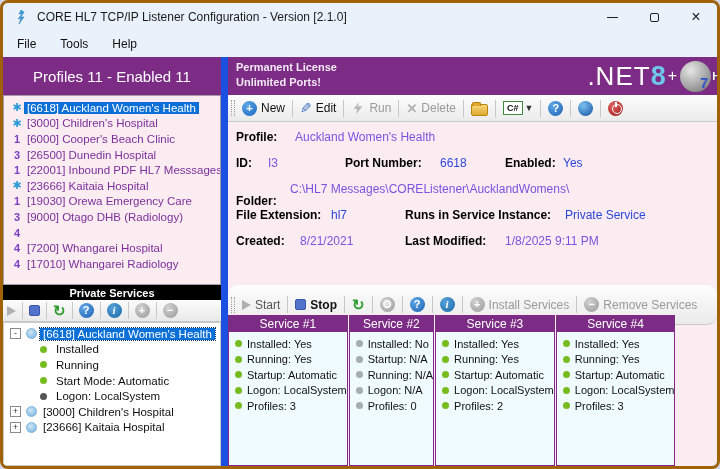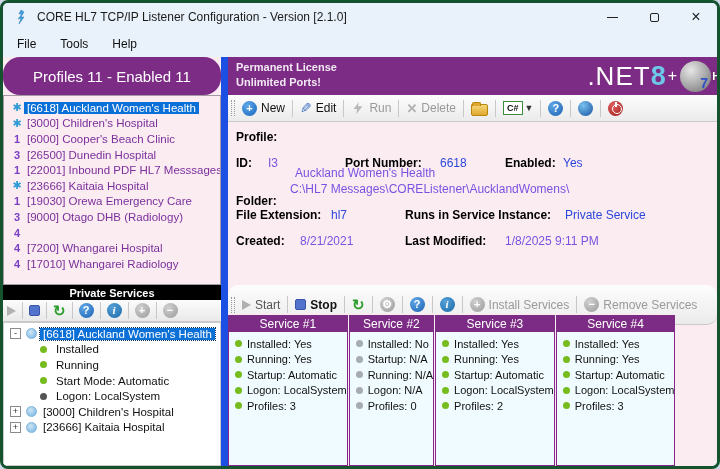--- a/index.html
+++ b/index.html
@@ -1,36 +1,36 @@
 <!DOCTYPE html>
 <html><head>
 <meta charset="utf-8">
 <style>
   * { margin:0; padding:0; box-sizing:border-box; }
   html,body { width:720px; height:469px; background:#cfd8e8; font-family:"Liberation Sans", sans-serif; }
   #window {
     position:relative; width:720px; height:469px;
-    border:3px solid #14532d; border-radius:8px; overflow:hidden;
+    border:3px solid #a16207; border-radius:8px; overflow:hidden;
     background:#7dd3fc;
   }
   
   .titlebar { position:absolute; left:0; top:0; width:714px; height:28px; background:#e9f1fa; display:flex; align-items:center; }
   .app-icon { width:16px; height:16px; margin-left:10px; display:inline-block; }
   .title-text { font-size:12px; color:#1a1a1a; margin-left:8px; }
   .win-controls { position:absolute; right:0; top:0; height:28px; display:flex; }
   .win-btn { width:42px; height:28px; display:flex; align-items:center; justify-content:center; cursor:default; }
   .glyph-min { width:11px; height:0; border-top:1px solid #222; display:block; }
   .glyph-max { width:9px; height:9px; border:1px solid #222; border-radius:2px; display:block; }
   .glyph-close { font-size:16px; color:#222; line-height:1; }
   
   .menubar { position:absolute; left:0; top:28px; width:714px; height:26px; display:flex; align-items:center; background:#e9f1fa; }
   .menu-item { font-size:12px; color:#111; padding:4px 10px; margin-left:4px; }
   
   .left-panel { position:absolute; left:0; top:54px; width:218px; height:409px; background:#fbecf2; }
-  .left-header { height:38px; background:#7c2c84; color:#fff; font-size:15px; display:flex; align-items:center; justify-content:center;border-radius:17px; }
+  .left-header { height:38px; background:#7c2c84; color:#fff; font-size:15px; display:flex; align-items:center; justify-content:center; }
   .plist { position:absolute; left:0; top:38px; width:218px; height:190px; background:#fbecf2; border:1px solid #a39aa6; overflow:hidden; padding-top:4px; }
   .plist-row { height:15.6px; display:flex; align-items:center; font-size:11.5px; }
   .marker { width:14px; margin-left:6px; text-align:center; flex:0 0 14px; }
   .marker.num { color:#7b3fc4; font-weight:bold; font-size:11px; }
   .marker.snow { color:#2e9bd6; font-size:11px; }
   .plabel { color:#7b2f9b; padding:0 3px; white-space:nowrap; }
   .plist-row.selected .plabel { background:#0a6fd6; color:#fff; }
   .black-bar { position:absolute; left:0; top:228px; width:218px; height:15px; background:#000; color:#fff; font-size:11px; font-weight:bold; display:flex; align-items:center; justify-content:center; }
   .tree-toolbar { position:absolute; left:0; top:243px; width:218px; height:22px; background:linear-gradient(#fcfcfc,#e9e9e9); border-bottom:1px solid #c9c9c9; display:flex; align-items:center; gap:4px; padding-left:4px; }
   .tree { position:absolute; left:0; top:265px; width:218px; height:144px; background:#fff; border:1px solid #c9c9c9; padding-top:3px; overflow:hidden; }
@@ -290,21 +290,21 @@
       <span class="ic-circle ic-help">?</span>
       <span class="tsep"></span>
       <span class="ic-circle ic-globe"></span>
       <span class="tsep"></span>
       <span class="ic-circle ic-power"></span>
     </div>
 
     <div class="details">
       <div class="drow" style="top:8px;">
         <span class="dlabel" style="left:8px;">Profile:</span>
-        <span class="dval-purple" style="left:67px;margin-top:36px;">Auckland Women's Health</span>
+        <span class="dval-purple" style="left:67px;">Auckland Women's Health</span>
       </div>
       <div class="drow" style="top:34px;">
         <span class="dlabel" style="left:8px;">ID:</span>
         <span class="dval-purple" style="left:40px;">I3</span>
         <span class="dlabel" style="left:117px;">Port Number:</span>
         <span class="dval-blue" style="left:212px;">6618</span>
         <span class="dlabel" style="left:277px;">Enabled:</span>
         <span class="dval-blue" style="left:335px;">Yes</span>
       </div>
       <div class="drow" style="top:60px;">

